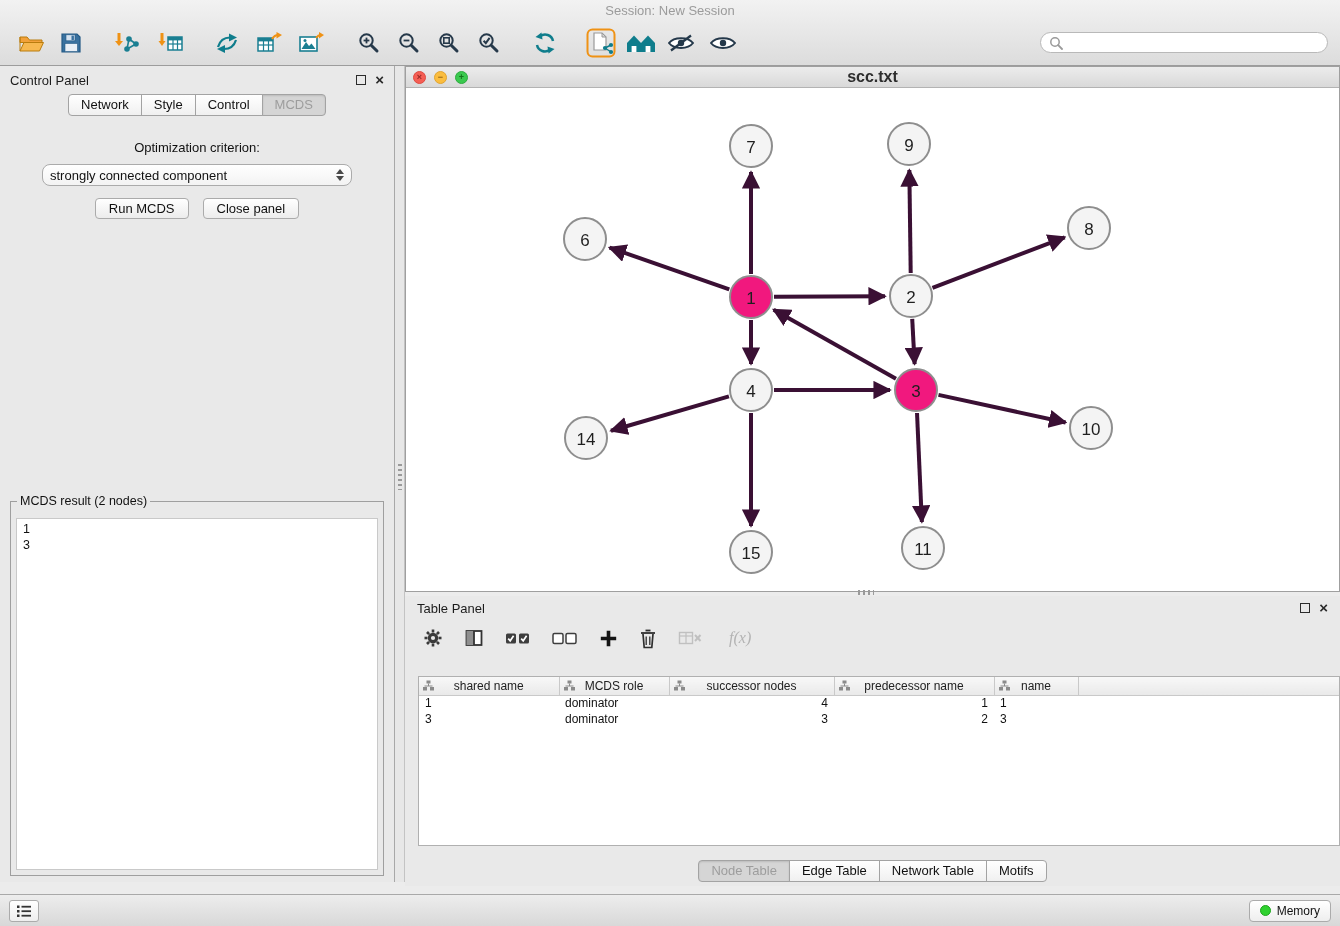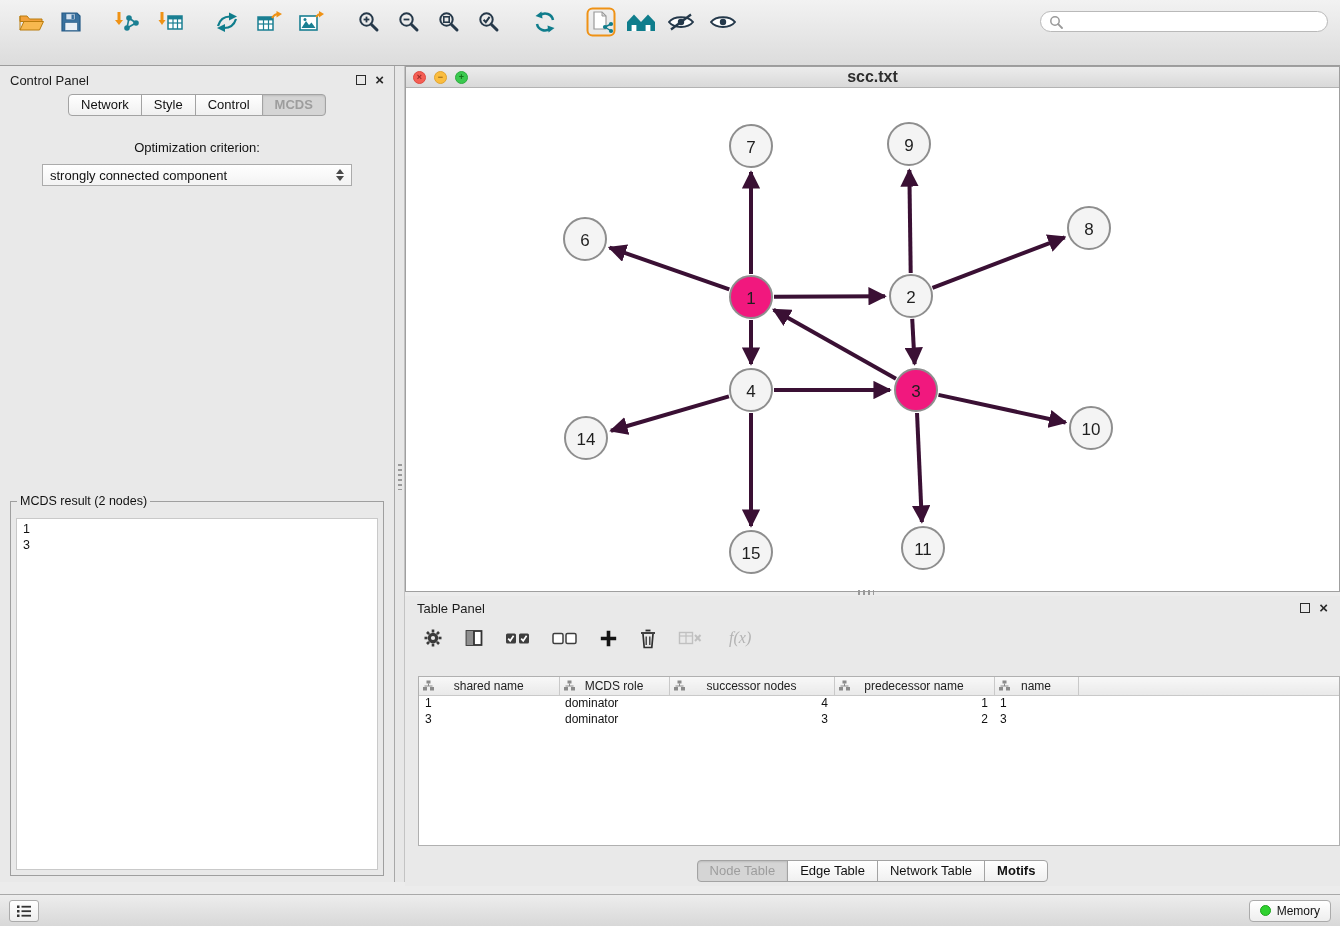--- a/index.html
+++ b/index.html
@@ -26,25 +26,25 @@
   .control-panel{ position:absolute; left:0; top:66px; width:395px; height:816px;
                   background:#e9e9e9; border-right:1px solid #a8a8a8; }
   .cp-header{ height:28px; display:flex; align-items:center; padding:0 10px; font-size:13px; color:#1c1c1c; }
   .win-btns{ margin-left:auto; display:flex; align-items:center; gap:9px; }
   .float-btn{ width:10px; height:10px; border:1.5px solid #2b2b2b; background:none; padding:0; }
   .close-btn{ font-size:15px; font-weight:bold; color:#2b2b2b; line-height:10px; background:none; border:none; padding:0; }
   .seg-row{ display:flex; justify-content:center; }
   .seg{ height:22px; line-height:20px; padding:0 12px; font-size:13px; color:#111;
         background:linear-gradient(#ffffff,#f0f0f0); border:1px solid #a3a3a3; margin-left:-1px; }
   .seg:first-child{ border-radius:4px 0 0 4px; margin-left:0; }
-  .seg:last-child{ border-radius:0 4px 4px 0;font-weight:bold; }
+  .seg:last-child{ border-radius:0 4px 4px 0; }
   .seg.active{ background:#d5d5d5; color:#9d9d9d; box-shadow:inset 0 1px 2px rgba(0,0,0,.12); }
   .cp-opt-label{ margin-top:24px; text-align:center; font-size:13px; color:#111; }
   .cp-select{ margin:9px auto 0; width:310px; height:22px; background:linear-gradient(#fff,#f3f3f3);
-              border:1px solid #ababab; border-radius:0; display:flex; align-items:center;
+              border:1px solid #ababab; border-radius:8px; display:flex; align-items:center;
               padding:0 7px; font-size:13px; color:#111; }
   .spinner{ margin-left:auto; display:flex; flex-direction:column; gap:2px; align-items:center; }
   .tri-up{ width:0; height:0; border-left:4px solid transparent; border-right:4px solid transparent; border-bottom:5px solid #4a4a4a; }
   .tri-down{ width:0; height:0; border-left:4px solid transparent; border-right:4px solid transparent; border-top:5px solid #4a4a4a; }
   .cp-buttons{ margin-top:12px; display:flex; justify-content:center; gap:14px; }
   .btn{ height:21px; padding:0 13px; font-size:13px; background:linear-gradient(#fff,#ececec);
         border:1px solid #ababab; border-radius:4px; color:#111; }
   .cp-result{ position:absolute; left:10px; top:428px; width:374px; height:382px;
               border:1px solid #9f9f9f; margin:0; padding:0; }
   .cp-result legend{ font-size:12.5px; color:#111; margin-left:6px; padding:0 3px; }
@@ -100,20 +100,23 @@
   .memory-btn{ margin-left:auto; height:22px; padding:0 10px; display:flex; align-items:center; gap:6px;
                background:linear-gradient(#fff,#eee); border:1px solid #ababab; border-radius:4px; font-size:12px; color:#111; }
   .mem-dot{ width:11px; height:11px; border-radius:50%; background:#2fd12f; border:1px solid #1da51d; }
 </style>
 </head>
 <body>
 
 <div class="app">
 
   <div class="header">
+    <div class="titlebar">
+      <span>Session: New Session</span>
+    </div>
     <div class="toolbar">
 
       <button class="tbtn ml4">
         <svg width="26" height="22" viewBox="0 0 26 22">
           <path d="M2 5 L9 5 L11.5 8 L24 8 L24 10.5 L2 10.5 Z" fill="#f2a13a" stroke="#b97c0e" stroke-width="1"></path>
           <path d="M2 19 L6 10.5 L25.5 10.5 L21.5 19 Z" fill="#f7b84f" stroke="#b97c0e" stroke-width="1"></path>
           <path d="M2 19 L2 5" stroke="#b97c0e" stroke-width="1"></path>
         </svg>
       </button>
 
@@ -285,20 +288,24 @@
         <button class="seg">Control</button>
         <button class="seg active">MCDS</button>
       </div>
     <div class="cp-opt-label">Optimization criterion:</div>
     <div class="cp-select">
       <span>strongly connected component</span>
       <span class="spinner">
         <span class="tri-up"></span>
           <span class="tri-down"></span>
       </span>
+    </div>
+    <div class="cp-buttons">
+      <button class="btn">Run MCDS</button>
+      <button class="btn">Close panel</button>
     </div>
     <fieldset class="cp-result">
       <legend>MCDS result (2 nodes)</legend>
       <div class="result-inner">
         <div>1</div>
         <div>3</div>
       </div>
     </fieldset>
   </div>
 

